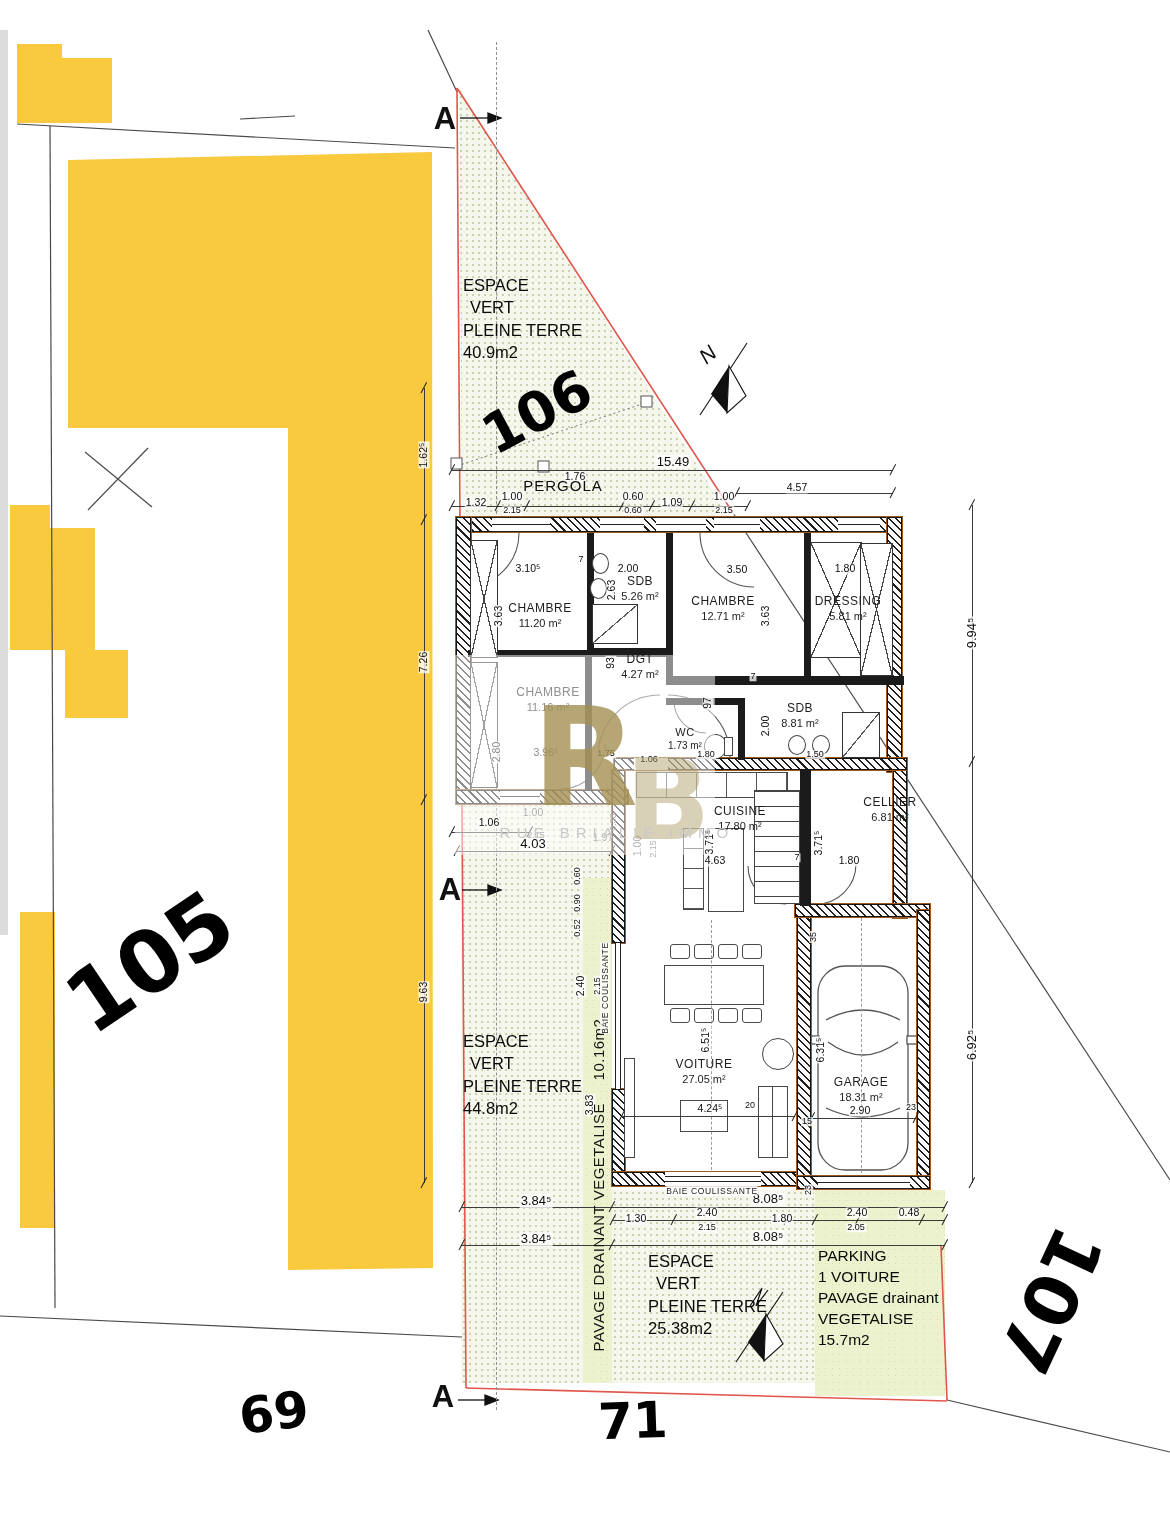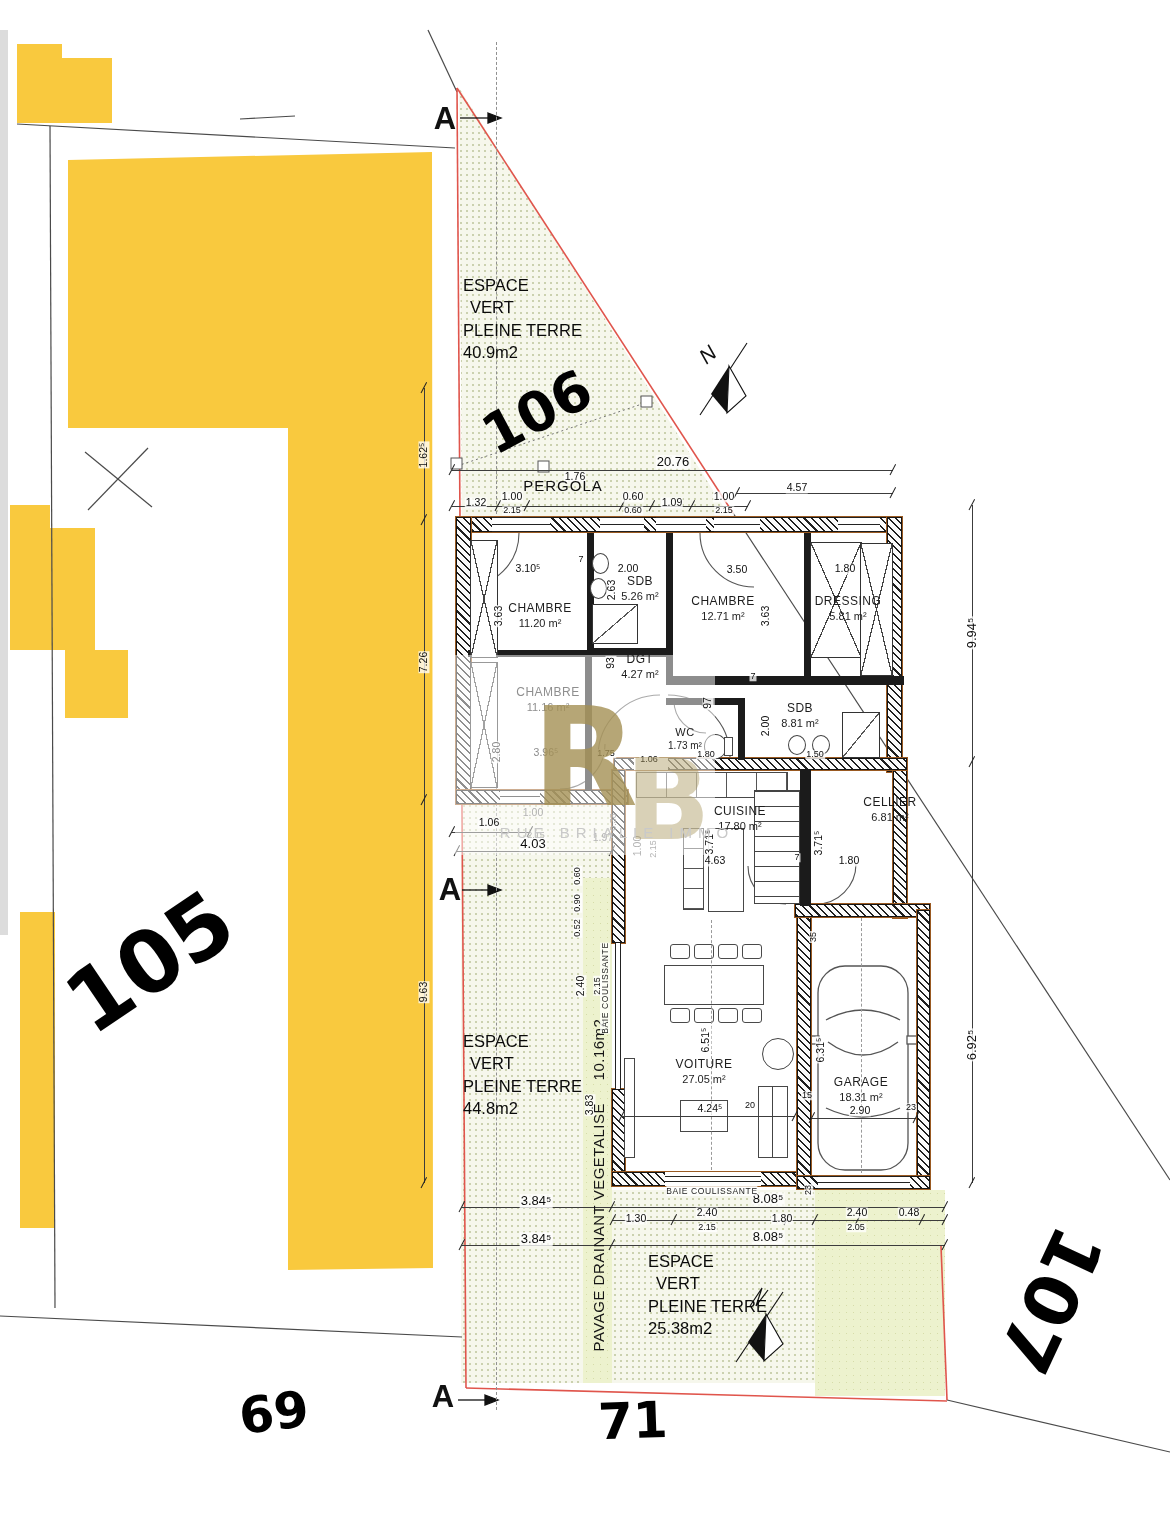--- a/index.html
+++ b/index.html
@@ -276,21 +276,21 @@
     <i class="tick z3" style="left:916px;top:1219px"></i>
   <i class="tick z3" style="left:939px;top:1219px"></i>
   <i class="tick z3" style="left:456px;top:1244px"></i>
     <i class="tick z3" style="left:606px;top:1244px"></i>
   <i class="tick z3" style="left:939px;top:1244px"></i>
   <i class="tick z3" style="left:616px;top:1115px"></i>
     <i class="tick z3" style="left:789px;top:1115px"></i>
   <i class="tick z3" style="left:806px;top:1117px"></i>
     <i class="tick z3" style="left:910px;top:1117px"></i>
 
-  <span class="dim big z5" style="left:673px;top:462px">20.76</span>
+  <span class="dim big z5" style="left:673px;top:462px">15.49</span>
   <span class="dim z5" style="left:797px;top:488px">4.57</span>
   <span class="dim z5" style="left:476px;top:503px">1.32</span>
   <span class="dim z5" style="left:512px;top:497px">1.00</span>
   <span class="dim tiny z5" style="left:512px;top:511px">2.15</span>
   <span class="dim z5" style="left:575px;top:477px">1.76</span>
   <span class="dim z5" style="left:633px;top:497px">0.60</span>
   <span class="dim tiny z5" style="left:633px;top:511px">0.60</span>
   <span class="dim z5" style="left:672px;top:503px">1.09</span>
   <span class="dim z5" style="left:724px;top:497px">1.00</span>
   <span class="dim tiny z5" style="left:724px;top:511px">2.15</span>
@@ -332,21 +332,21 @@
   <span class="dim rot z5" style="left:710px;top:842px">3.71⁵</span>
   <span class="dim z5" style="left:715px;top:861px">4.63</span>
   <span class="dim rot z5" style="left:819px;top:843px">3.71⁵</span>
   <span class="dim z5" style="left:849px;top:861px">1.80</span>
   <span class="dim rot z5" style="left:706px;top:1040px">6.51⁵</span>
   <span class="dim z5" style="left:710px;top:1109px">4.24⁵</span>
   <span class="dim tiny z5" style="left:750px;top:1106px">20</span>
   <span class="dim rot z5" style="left:821px;top:1050px">6.31⁵</span>
   <span class="dim z5" style="left:860px;top:1111px">2.90</span>
   <span class="dim rot tiny z5" style="left:814px;top:937px">35</span>
-  <span class="dim tiny z5" style="left:807px;top:1096px">15</span>
+  <span class="dim tiny z5" style="left:807px;top:1122px">15</span>
   <span class="dim tiny z5" style="left:911px;top:1108px">23</span>
   <span class="dim rot tiny z5" style="left:809px;top:1190px">23</span>
 
   <span class="dim rot tiny z5" style="left:578px;top:876px">0.60</span>
   <span class="dim rot tiny z5" style="left:578px;top:903px">0.90</span>
   <span class="dim rot tiny z5" style="left:578px;top:928px">0.52</span>
   <span class="dim rot z5" style="left:581px;top:986px">2.40</span>
   <span class="dim rot tiny z5" style="left:598px;top:986px">2.15</span>
   <span class="dim rot z5" style="left:590px;top:1105px">3.83</span>
 
@@ -421,20 +421,27 @@
     <div style="padding-left:7px">VERT</div>
     <div>PLEINE TERRE</div>
     <div>44.8m2</div>
   </div>
   <div class="site-label" style="left:648px;top:1250px">
     <div>ESPACE</div>
     <div style="padding-left:8px">VERT</div>
     <div>PLEINE TERRE</div>
     <div>25.38m2</div>
   </div>
+  <div class="site-label small" style="left:818px;top:1245px">
+    <div>PARKING</div>
+    <div>1 VOITURE</div>
+    <div>PAVAGE drainant</div>
+    <div>VEGETALISE</div>
+    <div>15.7m2</div>
+  </div>
   <div class="striplabel" style="left:598px;top:1185px">
     <span>PAVAGE DRAINANT VEGETALISE</span>
     <span>10.16m2</span>
   </div>
   <span class="dim z5" style="left:563px;top:486px;font-size:15px;letter-spacing:1px;background:transparent">PERGOLA</span>
   <span class="baie rot" style="left:605px;top:988px">BAIE COULISSANTE</span>
   <span class="baie" style="left:712px;top:1191px">BAIE COULISSANTE</span>
 
   <div class="parcel" style="left:150px;top:962px;font-size:86px;transform:translate(-50%,-50%) rotate(-34deg)">105</div>
   <div class="parcel" style="left:537px;top:412px;font-size:55px;transform:translate(-50%,-50%) rotate(-28deg)">106</div>

